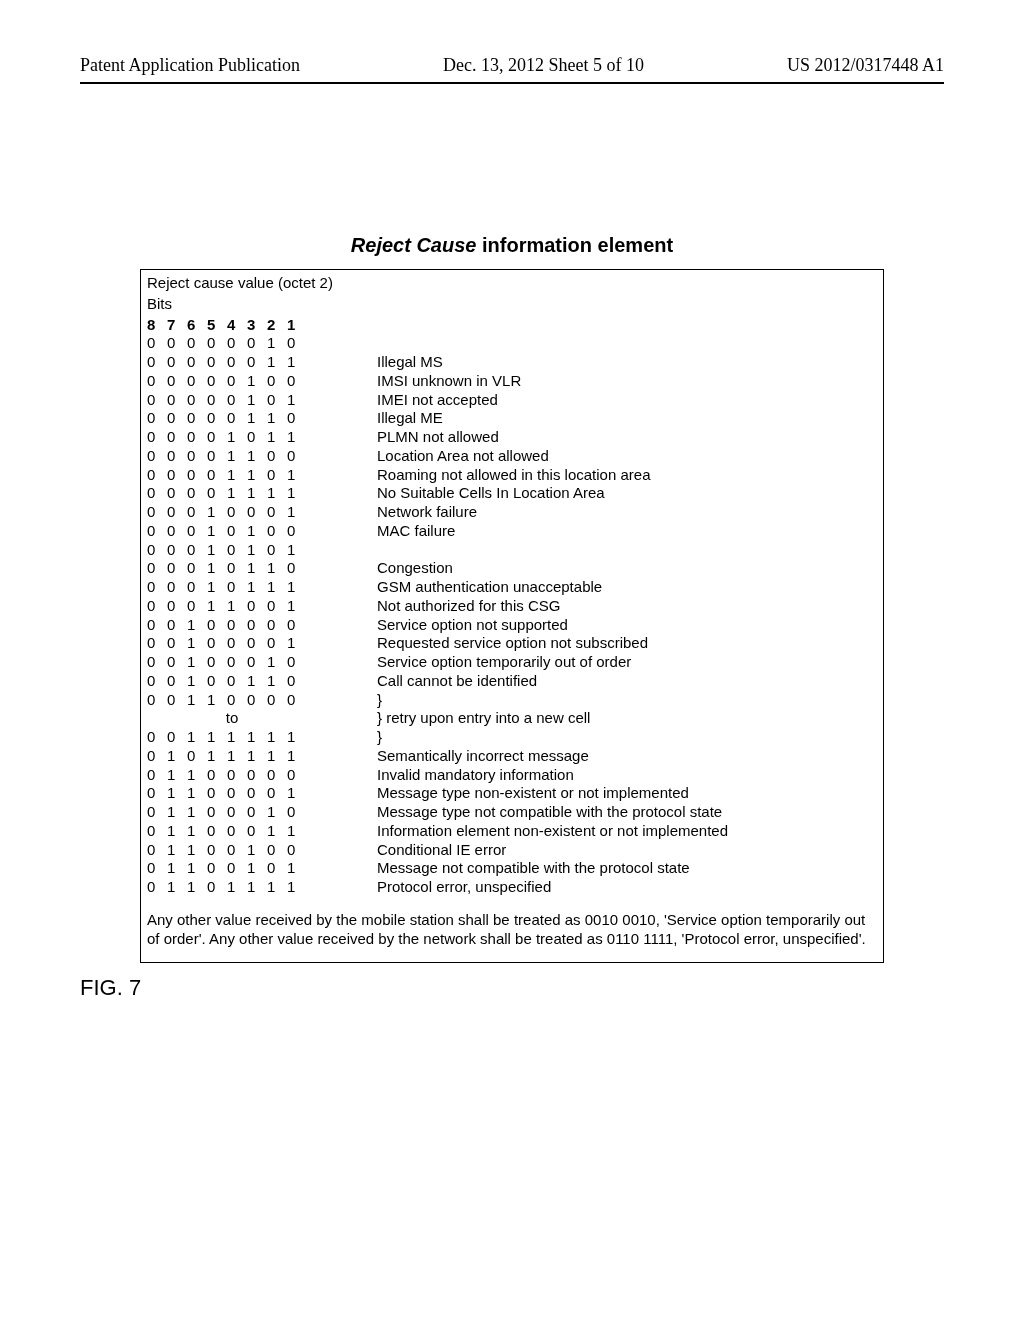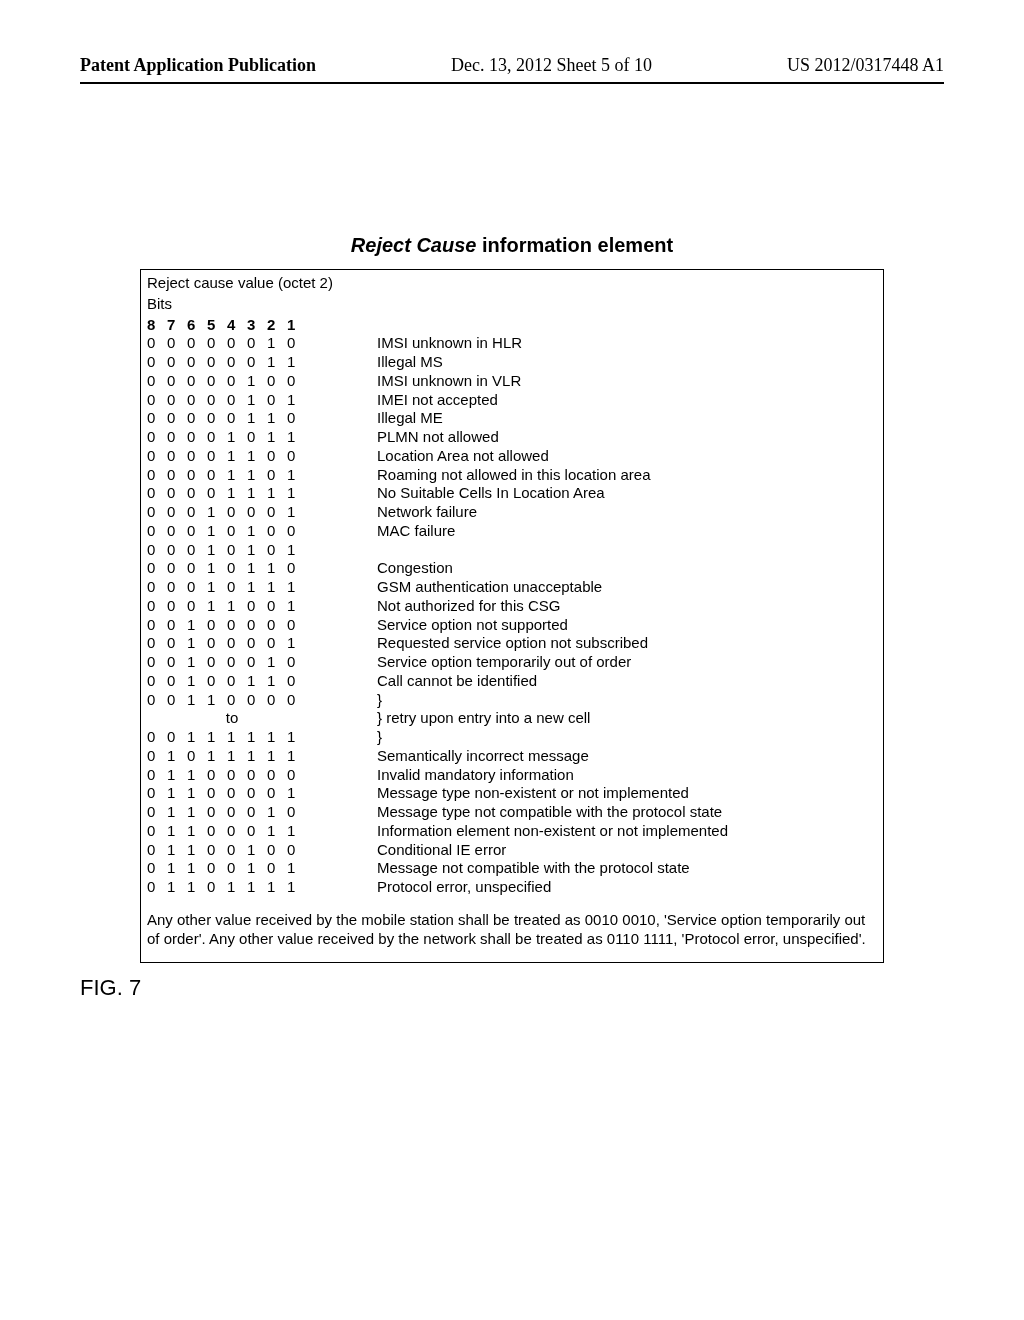--- a/index.html
+++ b/index.html
@@ -18,21 +18,21 @@
     .hdrline {
       border-top: 2px solid #000;
       margin-bottom: 10px;
     }
     .hdr {
       display: flex;
       justify-content: space-between;
       font-size: 18px;
       margin-bottom: 6px;
     }
-    .hdr .left { font-weight: bold; }
+    .hdr .left { font-weight: normal; }
     .hdr .mid  {}
     .hdr .right { }
     .caption {
       text-align: center;
       margin-top: 150px;
       margin-bottom: 8px;
       font-size: 20px;
       font-family: Arial, Helvetica, sans-serif;
     }
     .caption .it { font-style: italic; font-weight: bold; }
@@ -111,21 +111,20 @@
           <div class="bits">
             <span>0</span>
             <span>0</span>
             <span>0</span>
             <span>0</span>
             <span>0</span>
             <span>0</span>
             <span>1</span>
             <span>0</span>
           </div>
-          <div class="desc">IMSI unknown in HLR</div>
         </div>
         <div class="rowpair">
           <div class="bits">
             <span>0</span>
             <span>0</span>
             <span>0</span>
             <span>0</span>
             <span>0</span>
             <span>0</span>
             <span>1</span>

